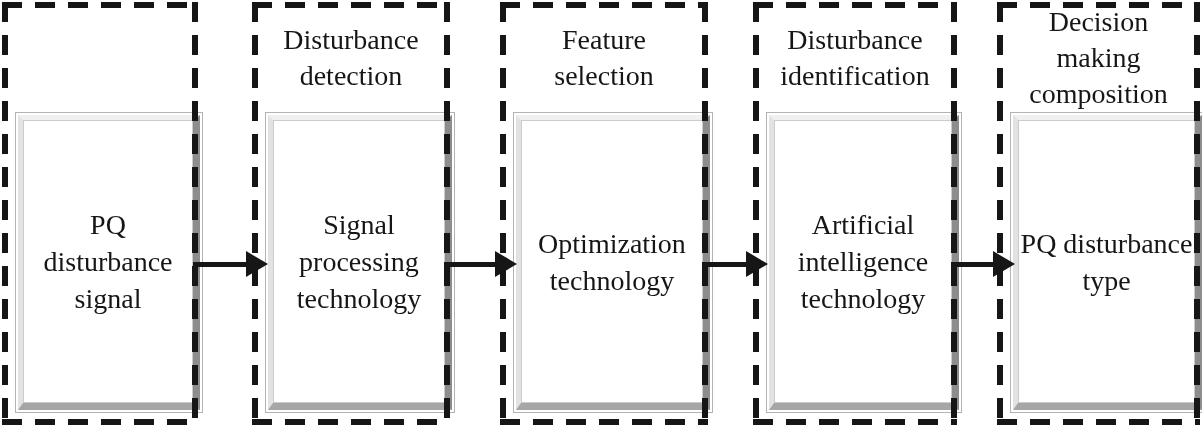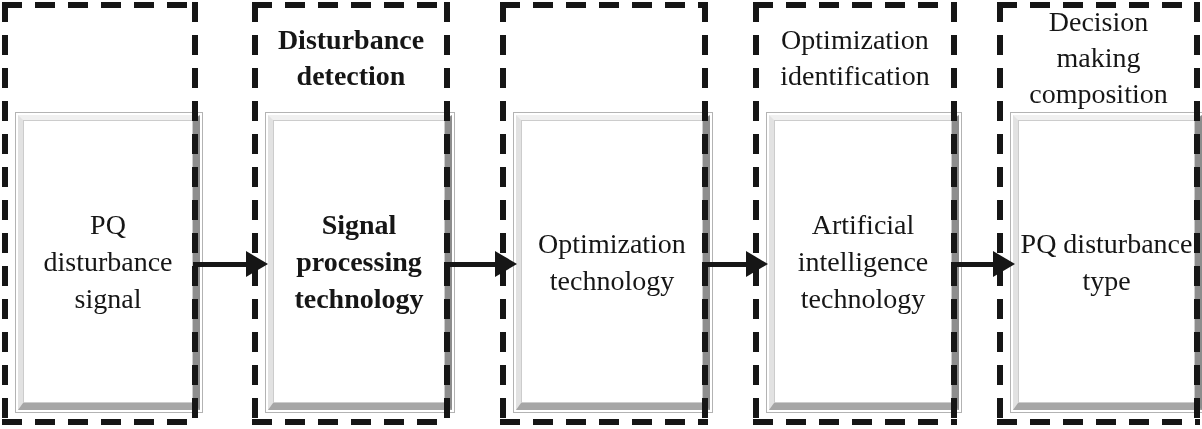--- a/index.html
+++ b/index.html
@@ -11,21 +11,21 @@
   
   .stage::after{
     content:"";position:absolute;inset:0;z-index:2;pointer-events:none;
     background:
       repeating-linear-gradient(90deg,#161616 0 20px,transparent 20px 33px) 0 0/100% 6px no-repeat,
       repeating-linear-gradient(90deg,#161616 0 20px,transparent 20px 33px) 0 100%/100% 6px no-repeat,
       repeating-linear-gradient(180deg,#161616 0 20px,transparent 20px 33px) 0 0/6px 100% no-repeat,
       repeating-linear-gradient(180deg,#161616 0 20px,transparent 20px 33px) 100% 0/6px 100% no-repeat;
   }
   .s1{left:2px;width:196px;}
-  .s2{left:252px;width:198px;font-weight:bold;}
+  .s2{left:252px;width:198px;}
   .s3{left:500px;width:208px;}
   .s4{left:753px;width:204px;}
   .s5{left:997px;width:203px;}
 
   .label{
     position:absolute;top:2px;height:108px;left:50%;transform:translateX(-50%);
     width:178px;z-index:3;
     display:flex;align-items:center;justify-content:center;text-align:center;
     font-size:28px;line-height:36px;
   }
@@ -76,29 +76,30 @@
   <div class="stage s2">
     <div class="label">Disturbance detection</div>
     <div class="panel">
       <div class="bevel">
         <div class="content">Signal processing technology</div>
       </div>
     </div>
   </div>
 
   <div class="stage s3">
+    <div class="label">Feature selection</div>
     <div class="panel">
       <div class="bevel">
         <div class="content">Optimization technology</div>
       </div>
     </div>
   </div>
 
   <div class="stage s4">
-    <div class="label">Optimization identification</div>
+    <div class="label">Disturbance identification</div>
     <div class="panel">
       <div class="bevel">
         <div class="content">Artificial intelligence technology</div>
       </div>
     </div>
   </div>
 
   <div class="stage s5">
     <div class="label">Decision making composition</div>
     <div class="panel">

